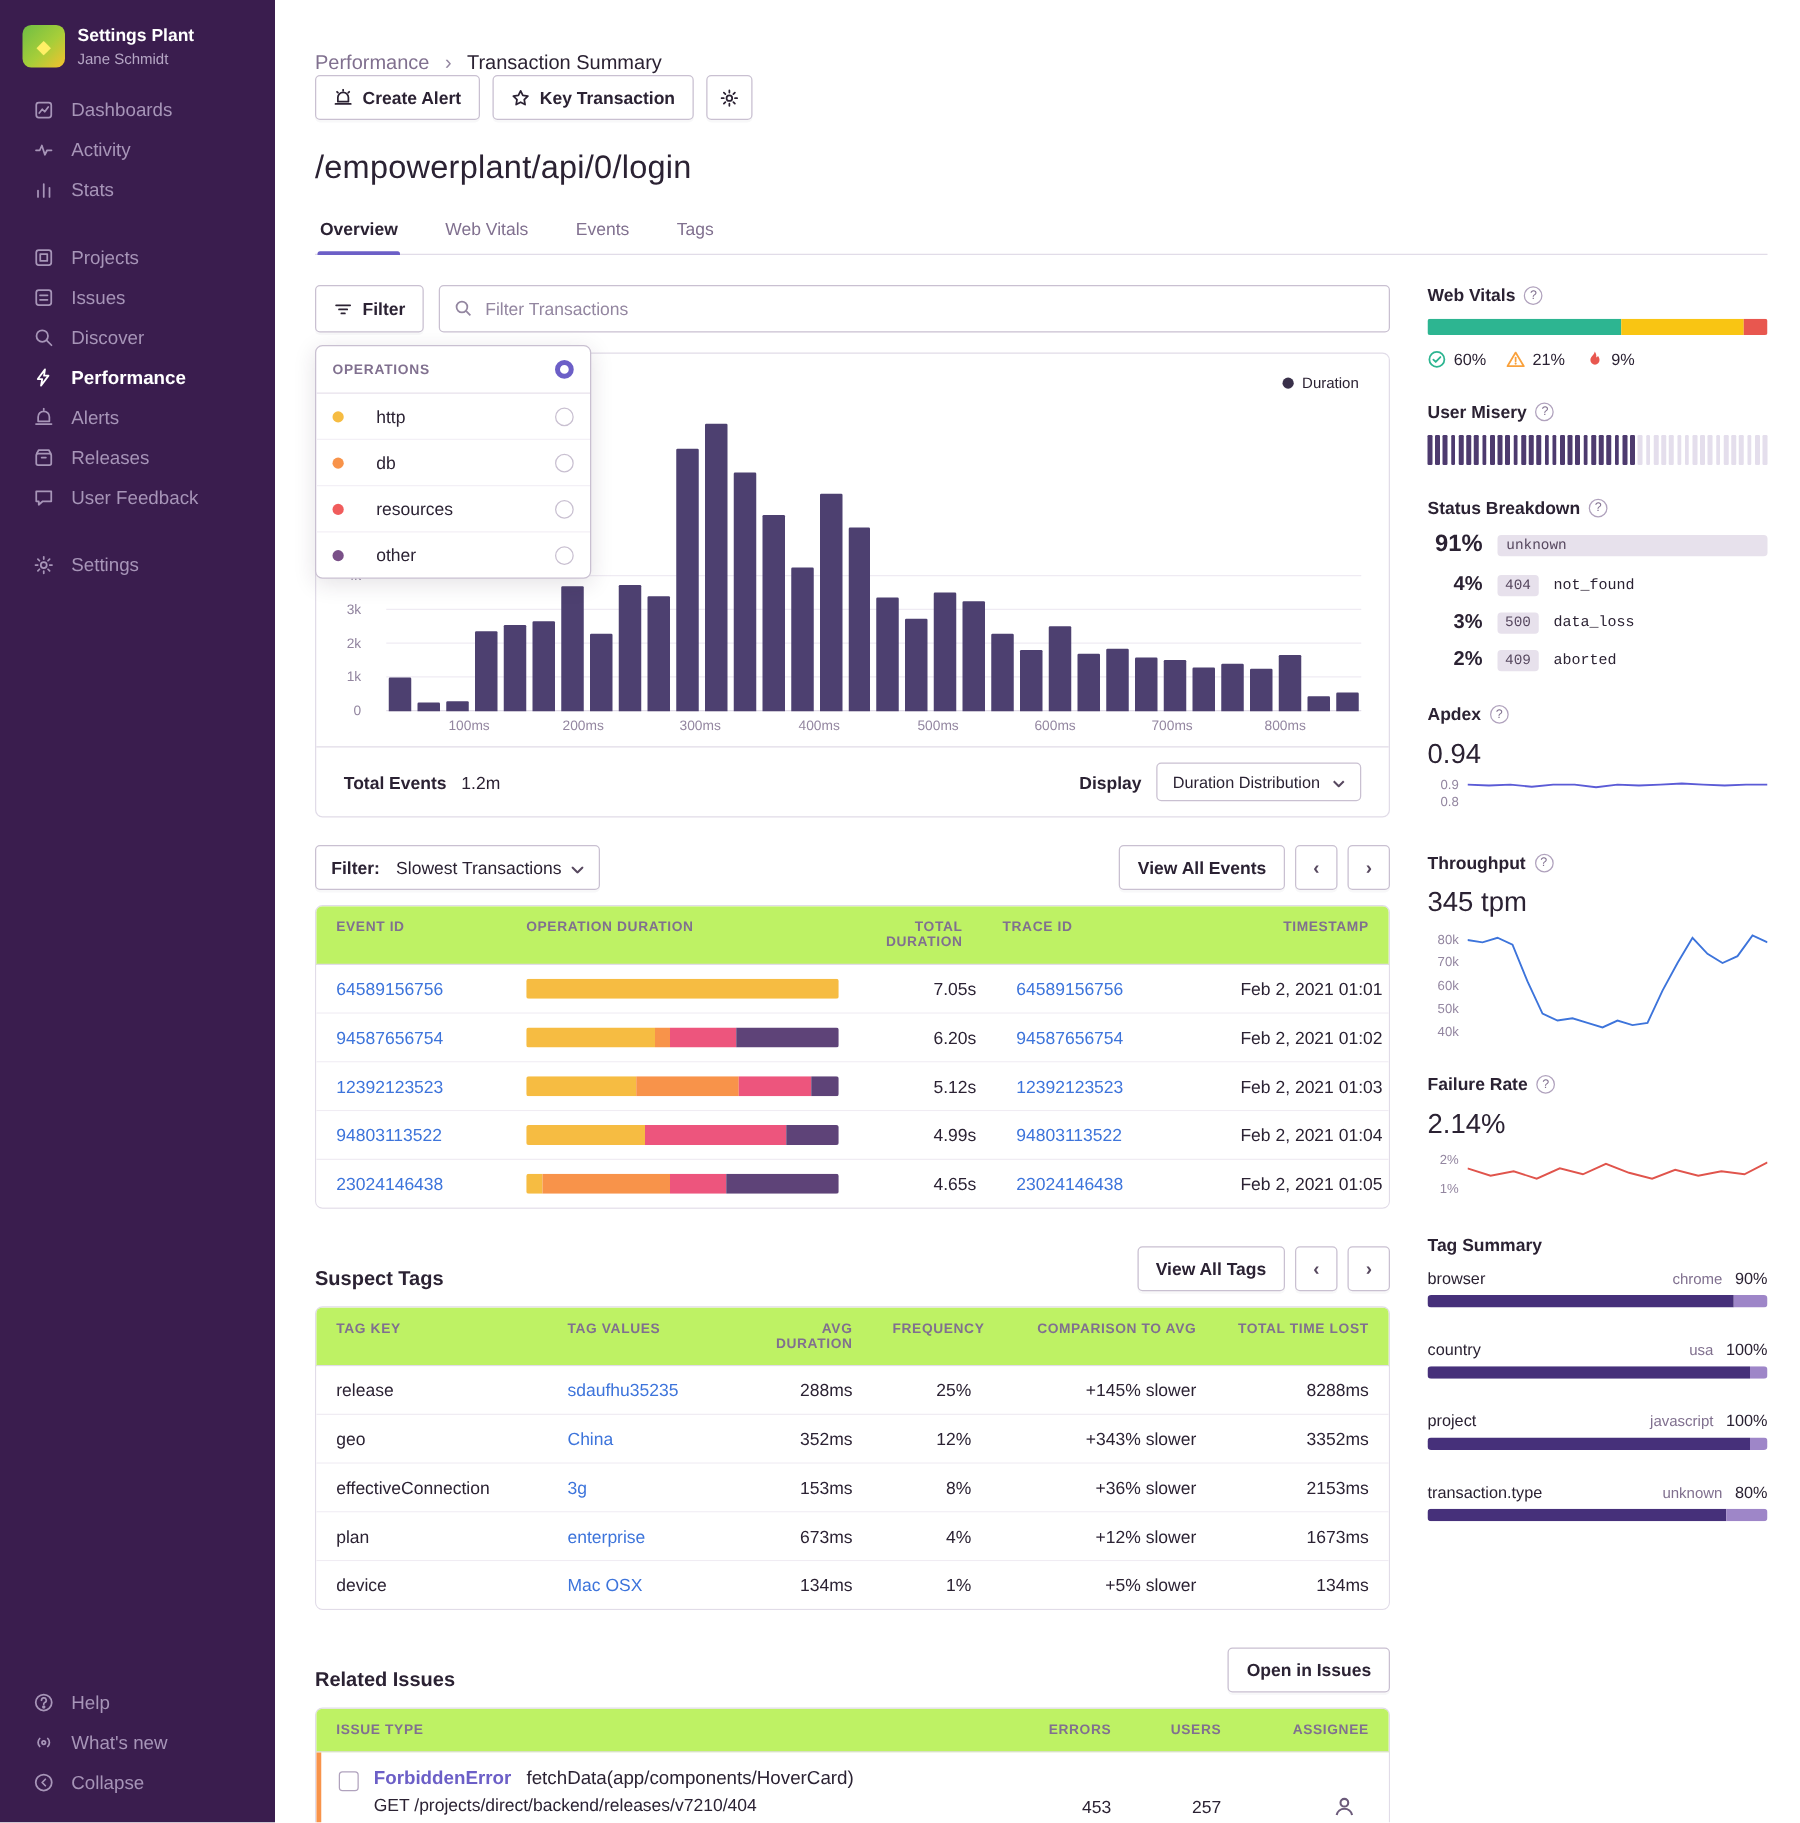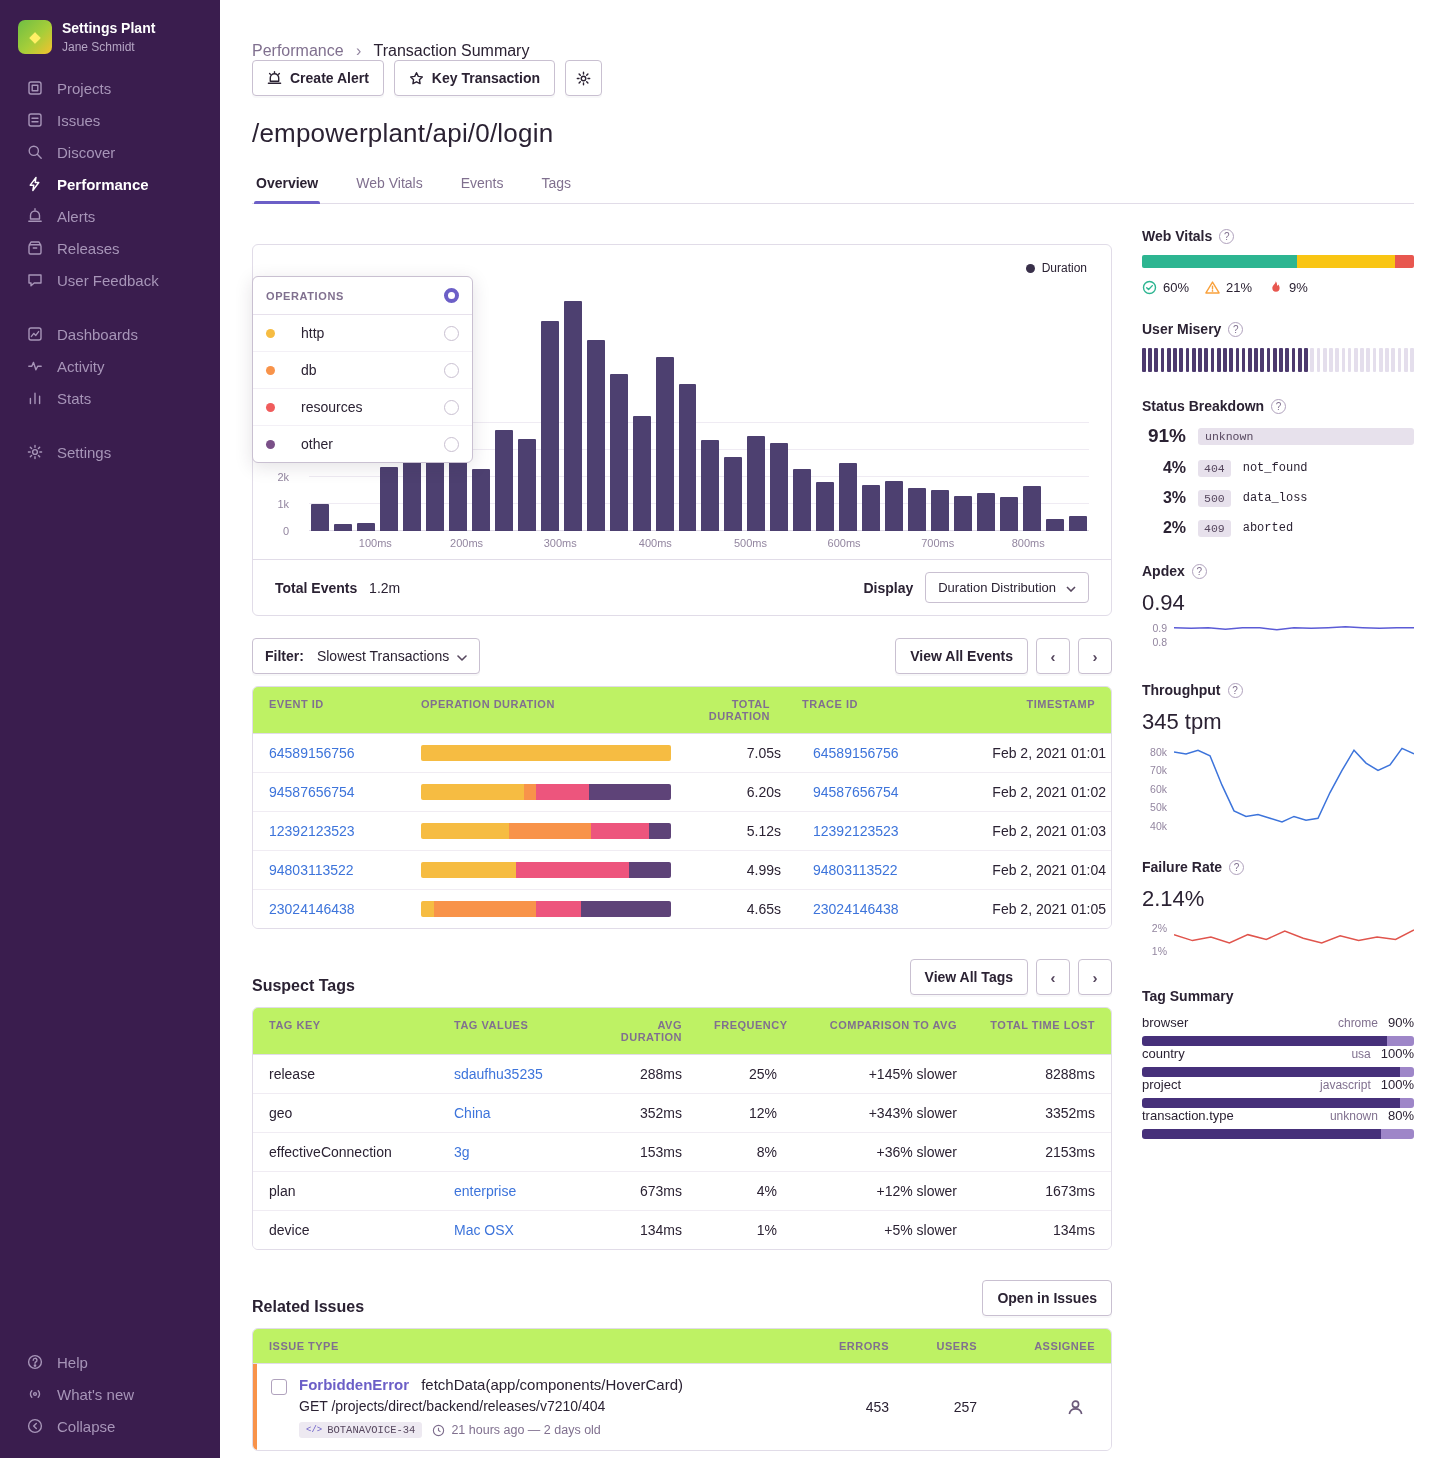--- a/index.html
+++ b/index.html
@@ -180,21 +180,21 @@
   .sb-code { background: #E7E1EC; border-radius: 3px; padding: 2px 6px; font-family: "Liberation Mono", monospace; font-size: 11.5px; color: #57485f; }
   .sb-label { font-family: "Liberation Mono", monospace; font-size: 12px; color: #2B2233; }
 
   .metric-value { font-size: 22px; color: #2B2233; margin-bottom: 6px; }
   .spark-wrap { display: flex; }
   .spark-y { position: relative; width: 32px; flex-shrink: 0; }
   .spark-y .ylab { position: absolute; right: 7px; font-size: 10.5px; color: #9386A0; }
   .spark-plot { flex: 1; }
   .spark-plot svg { display: block; width: 100%; }
 
-  .tag-sum-row { margin-bottom: 0; }
+  .tag-sum-row { margin-bottom: 26px; }
   .tag-sum-top { display: flex; align-items: baseline; font-size: 13px; margin-bottom: 6px; }
   .tag-key { color: #2B2233; flex: 1; }
   .tag-val { color: #80708F; font-size: 12px; margin-right: 10px; }
   .tag-pct { color: #2B2233; font-size: 13px; }
   .tag-bar { height: 10px; border-radius: 3px; overflow: hidden; display: flex; }
   .tag-bar .fill { background: #46307A; height: 100%; }
   .tag-bar .tail { background: #9E86C8; height: 100%; flex: 1; }
 </style>
 </head>
 <body>
@@ -204,20 +204,47 @@
   <aside class="sidebar">
     <div class="org">
       <div class="org-logo">
           <span>◆</span>
         </div>
       <div>
         <div class="org-name">Settings Plant</div>
         <div class="org-user">Jane Schmidt</div>
       </div>
     </div>
+    <nav class="navgroup" id="nav-secondary">
+        <div class="nav-item">
+          <span class="nav-icon">
+            <svg viewBox="0 0 16 16">
+              <rect x="2" y="2" width="12" height="12" rx="2"></rect>
+              <path d="M4.4 10.4l2.4-3 2 2 2.8-3.8"></path>
+            </svg>
+          </span>
+          <span class="nav-label">Dashboards</span>
+        </div>
+        <div class="nav-item">
+          <span class="nav-icon">
+            <svg viewBox="0 0 16 16">
+              <path d="M1.8 8.2h3l1.7-3.8 2.4 7.4 1.8-3.6h3.5"></path>
+            </svg>
+          </span>
+          <span class="nav-label">Activity</span>
+        </div>
+        <div class="nav-item">
+          <span class="nav-icon">
+            <svg viewBox="0 0 16 16">
+              <path d="M3.4 13.5V8.4M8 13.5V3.2M12.6 13.5V6.2"></path>
+            </svg>
+          </span>
+          <span class="nav-label">Stats</span>
+        </div>
+      </nav>
     <nav class="navgroup" id="nav-primary">
         <div class="nav-item">
           <span class="nav-icon">
             <svg viewBox="0 0 16 16">
               <rect x="2" y="2" width="12" height="12" rx="2"></rect>
               <rect x="5.2" y="5.2" width="5.6" height="5.6"></rect>
             </svg>
           </span>
           <span class="nav-label">Projects</span>
         </div>
@@ -265,47 +292,20 @@
           </span>
           <span class="nav-label">Releases</span>
         </div>
         <div class="nav-item">
           <span class="nav-icon">
             <svg viewBox="0 0 16 16">
               <path d="M2 3h12v8H7.2L4 13.8V11H2z"></path>
             </svg>
           </span>
           <span class="nav-label">User Feedback</span>
-        </div>
-      </nav>
-    <nav class="navgroup" id="nav-secondary">
-        <div class="nav-item">
-          <span class="nav-icon">
-            <svg viewBox="0 0 16 16">
-              <rect x="2" y="2" width="12" height="12" rx="2"></rect>
-              <path d="M4.4 10.4l2.4-3 2 2 2.8-3.8"></path>
-            </svg>
-          </span>
-          <span class="nav-label">Dashboards</span>
-        </div>
-        <div class="nav-item">
-          <span class="nav-icon">
-            <svg viewBox="0 0 16 16">
-              <path d="M1.8 8.2h3l1.7-3.8 2.4 7.4 1.8-3.6h3.5"></path>
-            </svg>
-          </span>
-          <span class="nav-label">Activity</span>
-        </div>
-        <div class="nav-item">
-          <span class="nav-icon">
-            <svg viewBox="0 0 16 16">
-              <path d="M3.4 13.5V8.4M8 13.5V3.2M12.6 13.5V6.2"></path>
-            </svg>
-          </span>
-          <span class="nav-label">Stats</span>
         </div>
       </nav>
     <nav class="navgroup" id="nav-tertiary">
         <div class="nav-item">
           <span class="nav-icon">
             <svg viewBox="0 0 16 16">
               <circle cx="8" cy="8" r="2.4"></circle>
               <path d="M8 1.4v1.8M8 12.8v1.8M1.4 8h1.8M12.8 8h1.8M3.3 3.3l1.3 1.3M11.4 11.4l1.3 1.3M12.7 3.3l-1.3 1.3M4.6 11.4l-1.3 1.3"></path>
             </svg>
           </span>
@@ -382,20 +382,35 @@
       <div class="tab active">Overview</div>
       <div class="tab">Web Vitals</div>
       <div class="tab">Events</div>
       <div class="tab">Tags</div>
     </div>
 
     <div class="content-row">
 
       <div class="left-col">
 
+        <div class="filter-row">
+          <button class="btn">
+            <svg viewBox="0 0 16 16">
+                <path d="M2 4.5h12M4.5 8h7M6.5 11.5h3"></path>
+              </svg>
+            <span>Filter</span>
+          </button>
+          <div class="search-wrap">
+            <svg viewBox="0 0 16 16">
+                <circle cx="7" cy="7" r="4.6"></circle>
+                <path d="M10.6 10.6L14.2 14.2"></path>
+              </svg>
+            <input class="search-input" placeholder="Filter Transactions" style="">
+          </div>
+        </div>
 
         <div class="ops-dropdown">
           <div class="ops-header">
             <span class="ops-title">OPERATIONS</span>
             <span class="radio selected"></span>
           </div>
           <div id="ops-options">
               <div class="ops-option">
                 <span class="ops-dot" style="background: rgb(246, 188, 66);"></span>
                 <span class="ops-label">http</span>

